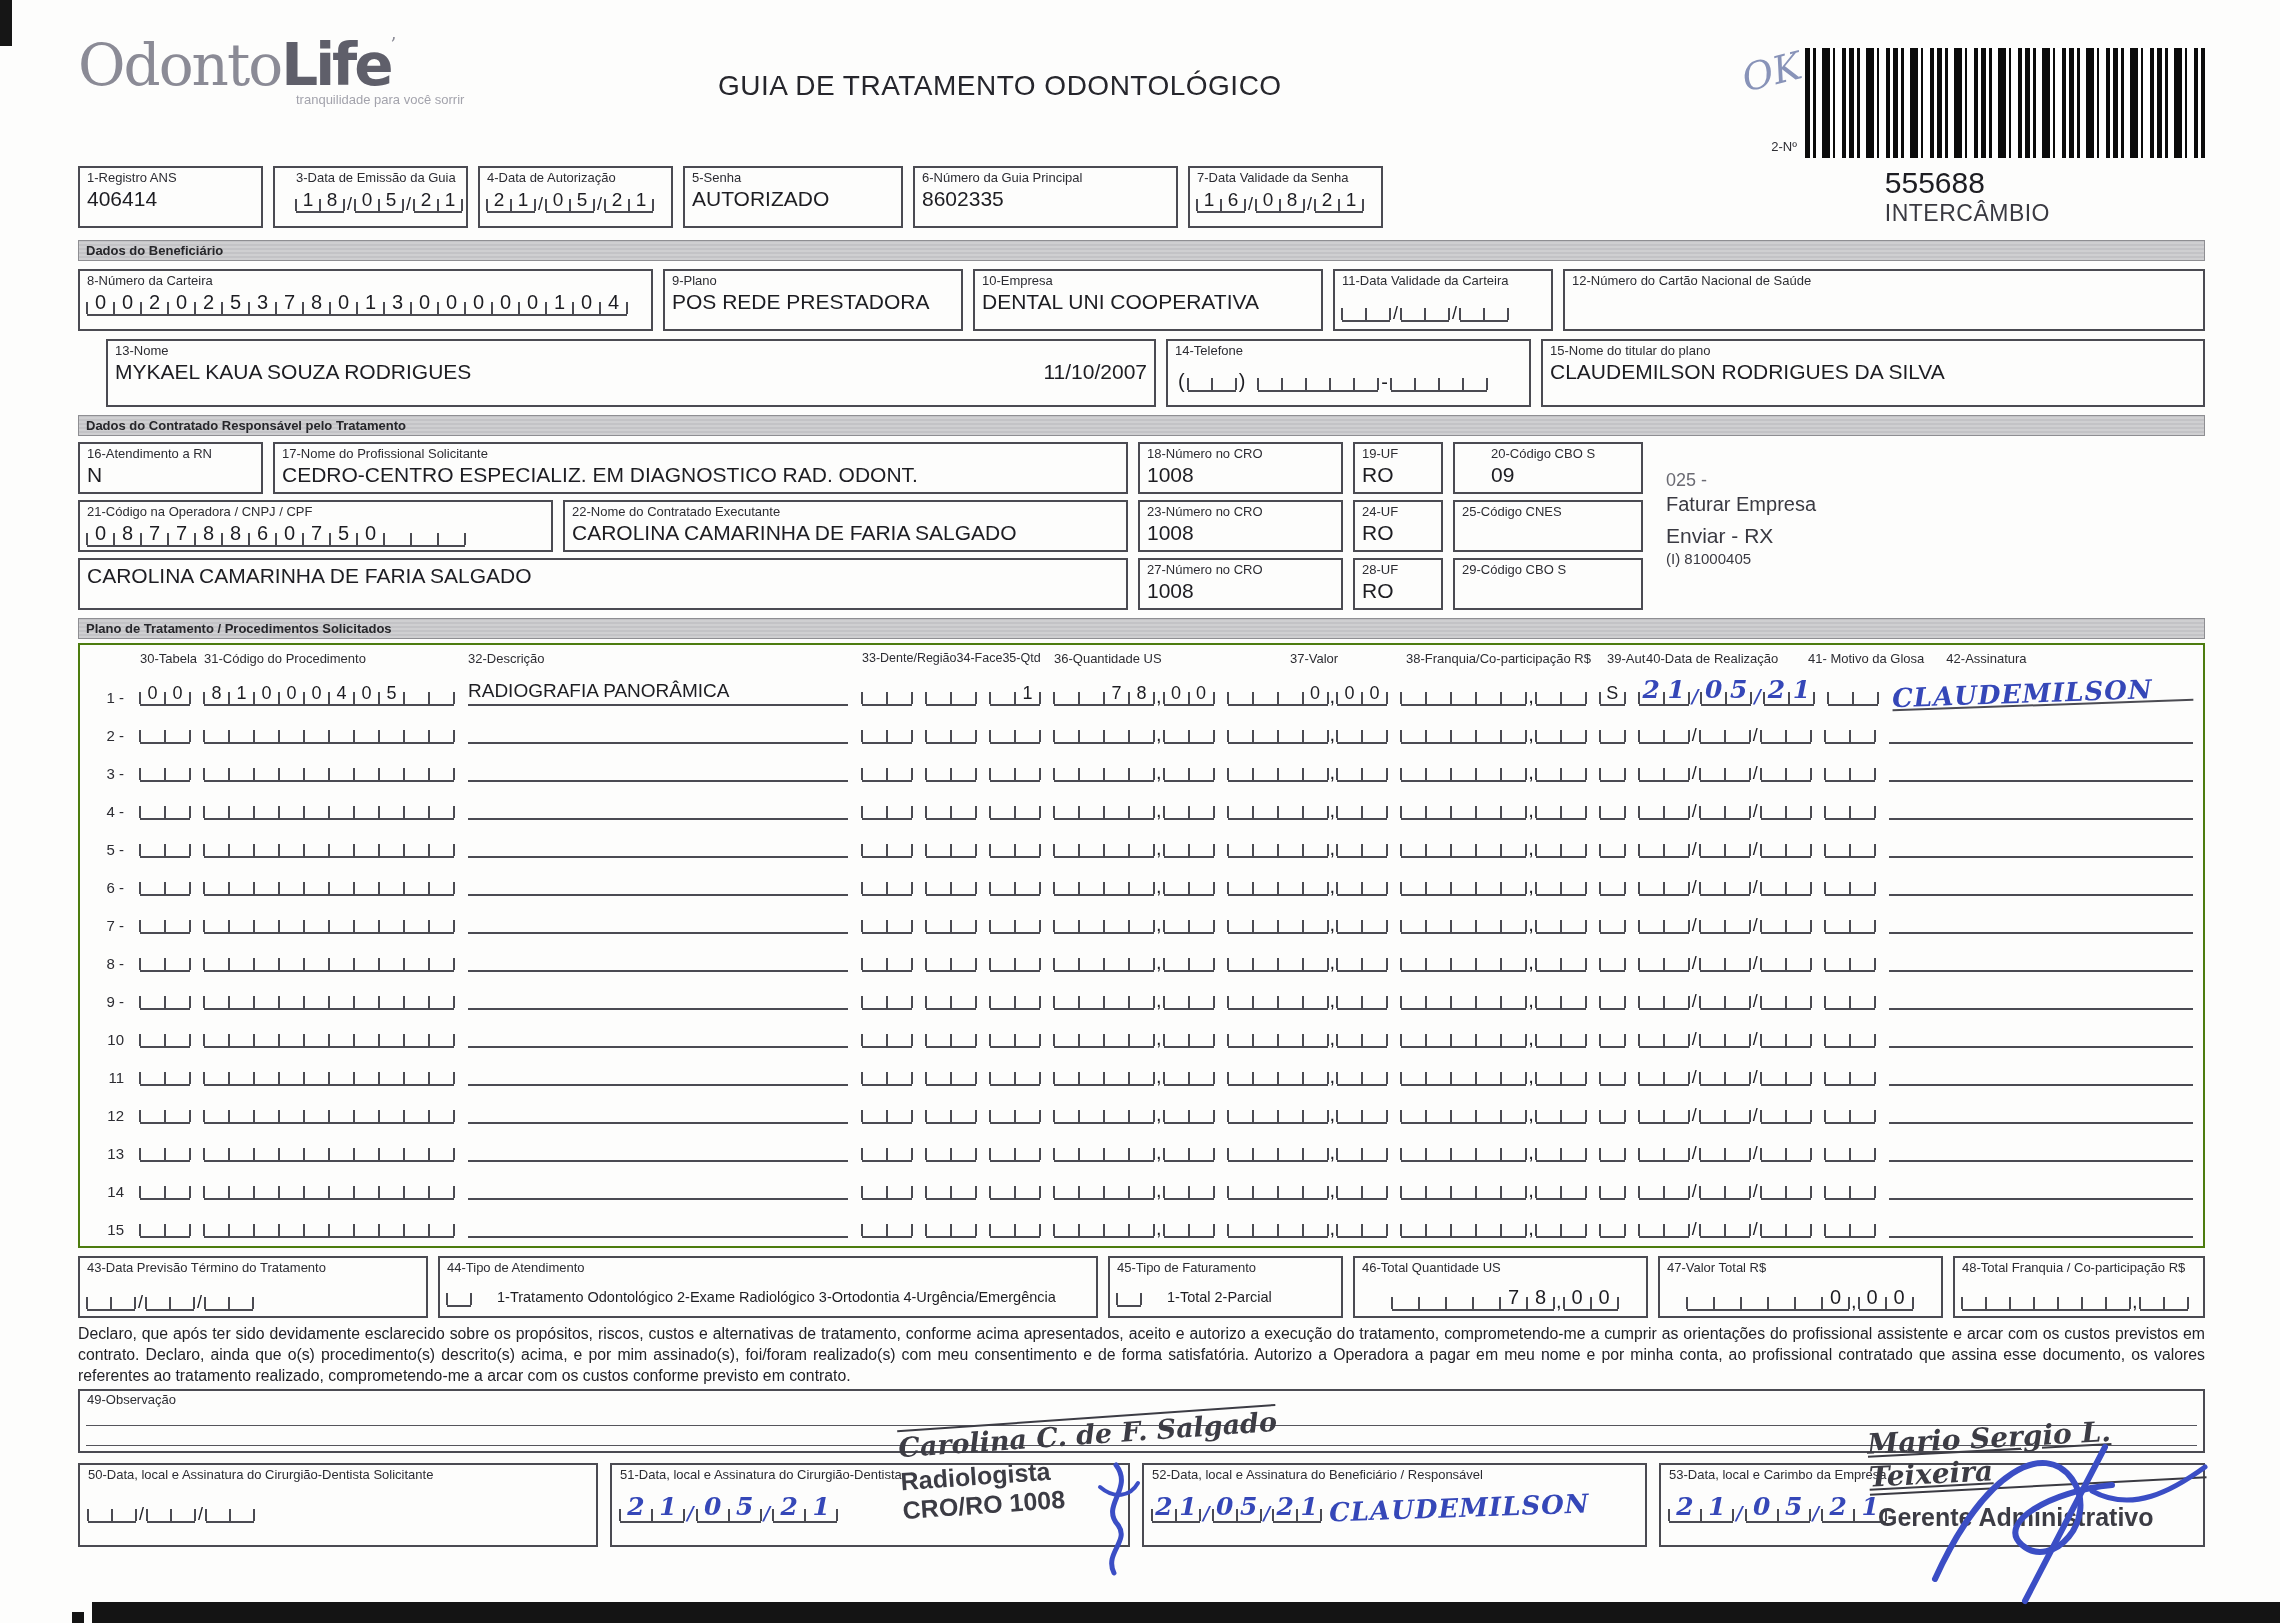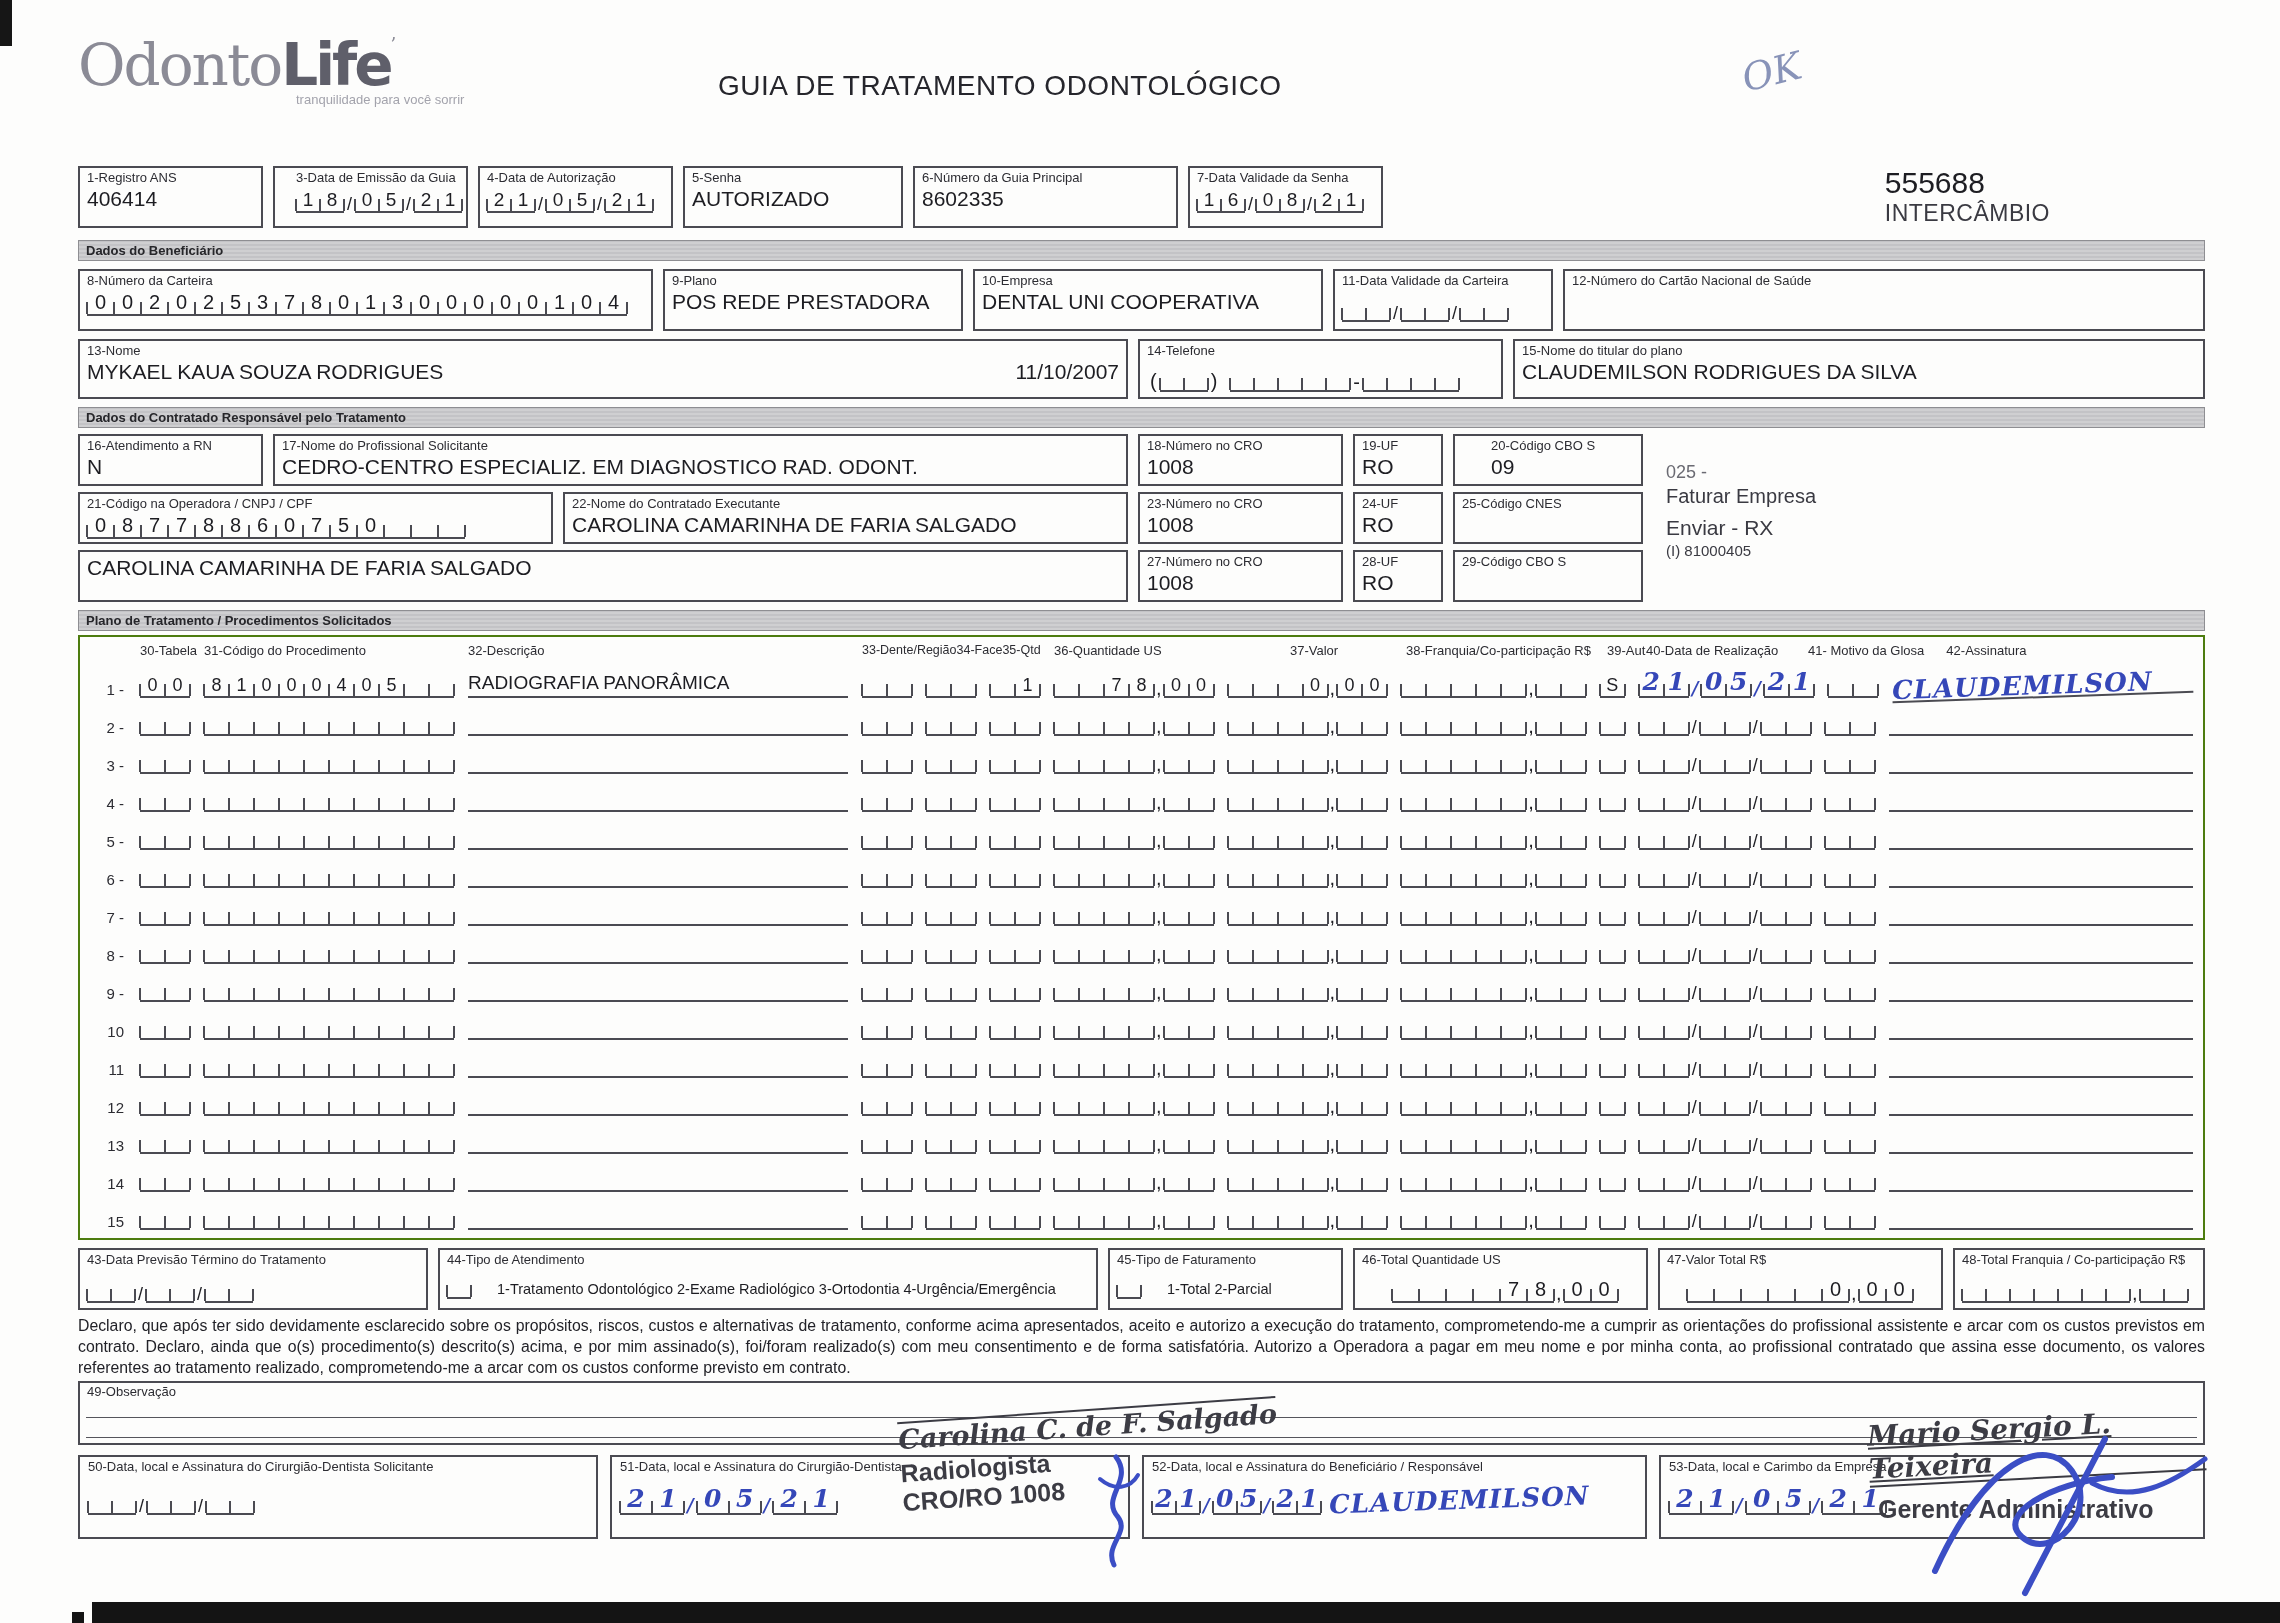--- a/index.html
+++ b/index.html
@@ -118,20 +118,24 @@
   <div class="ok-mark">OK</div>
 
   <div class="content">
 
     <div class="hdr">
       <div class="logo">
         <div class="logo-main"><span>Odonto</span><span class="logo-accent">Life</span><span class="logo-reg">’</span></div>
         <div class="logo-tagline">tranquilidade para você sorrir</div>
       </div>
       <div class="doc-title">GUIA DE TRATAMENTO ODONTOLÓGICO</div>
+      <div class="bc-wrap">
+        <span class="bc-label">2-Nº</span>
+        <div class="barcode"></div>
+      </div>
     </div>
 
     <div class="row mt10" style="height:62px;">
       <div class="fbox" style="width:185px;">
         <span class="flabel">1-Registro ANS</span>
         <span class="fvalue">406414</span>
       </div>
       <div class="fbox" style="width:195px;padding-left:21px;">
         <span class="flabel">3-Data de Emissão da Guia</span>
         <span class="datecomb">
@@ -256,21 +260,21 @@
               <span class="cc"></span>
               <span class="cc"></span>
             </span>
         </span>
       </div>
       <div class="fbox grow">
         <span class="flabel">12-Número do Cartão Nacional de Saúde</span>
       </div>
     </div>
 
-    <div class="row mt8" style="height:60px;">
+    <div class="row mt8" style="height:68px;margin-left:28px;">
       <div class="fbox" style="width:1050px;">
         <span class="flabel">13-Nome</span>
         <span class="fvalue split">
           <span>MYKAEL KAUA SOUZA RODRIGUES</span>
           <span>11/10/2007</span>
         </span>
       </div>
       <div class="fbox" style="width:365px;">
         <span class="flabel">14-Telefone</span>
         <span class="datecomb" style="margin-top:6px;">

